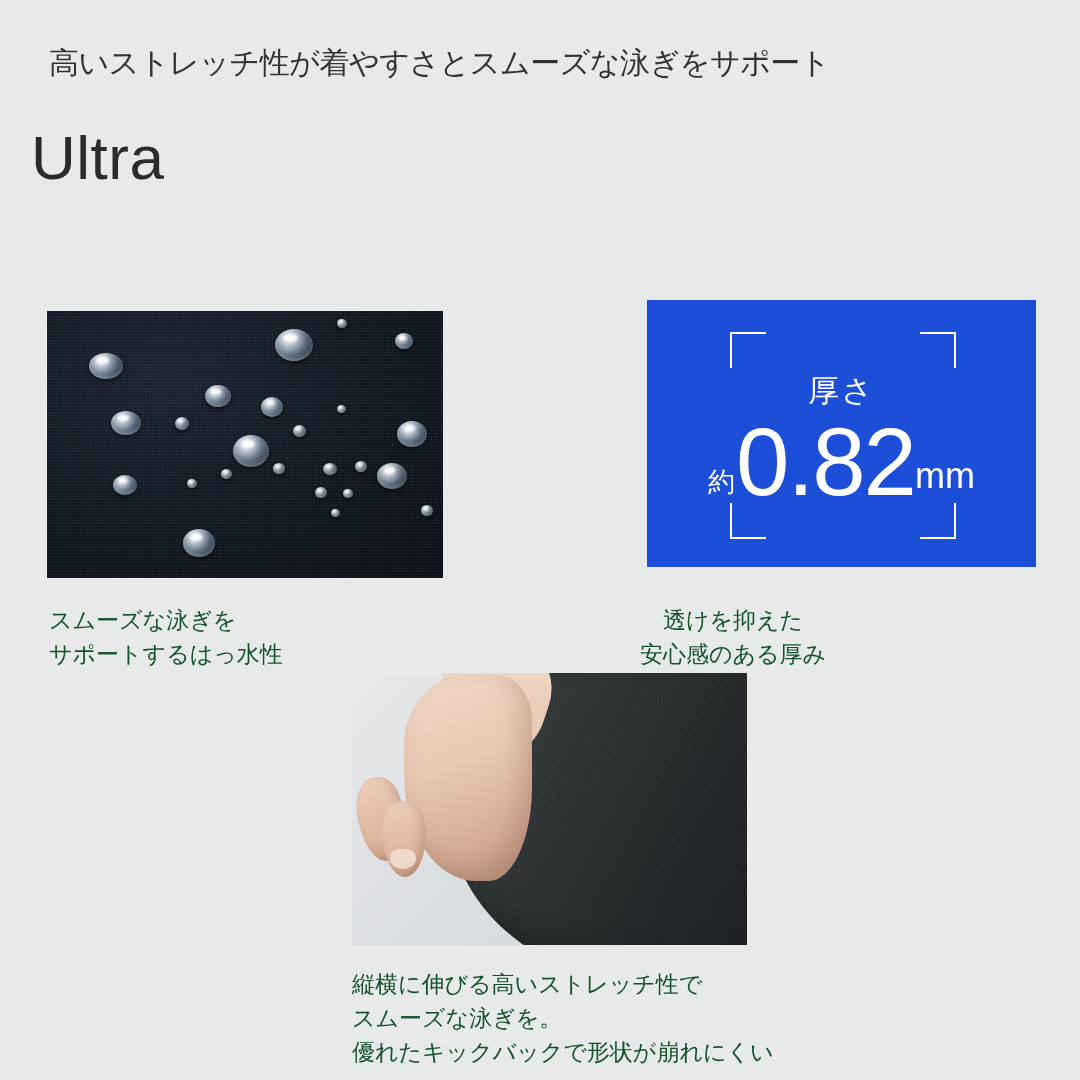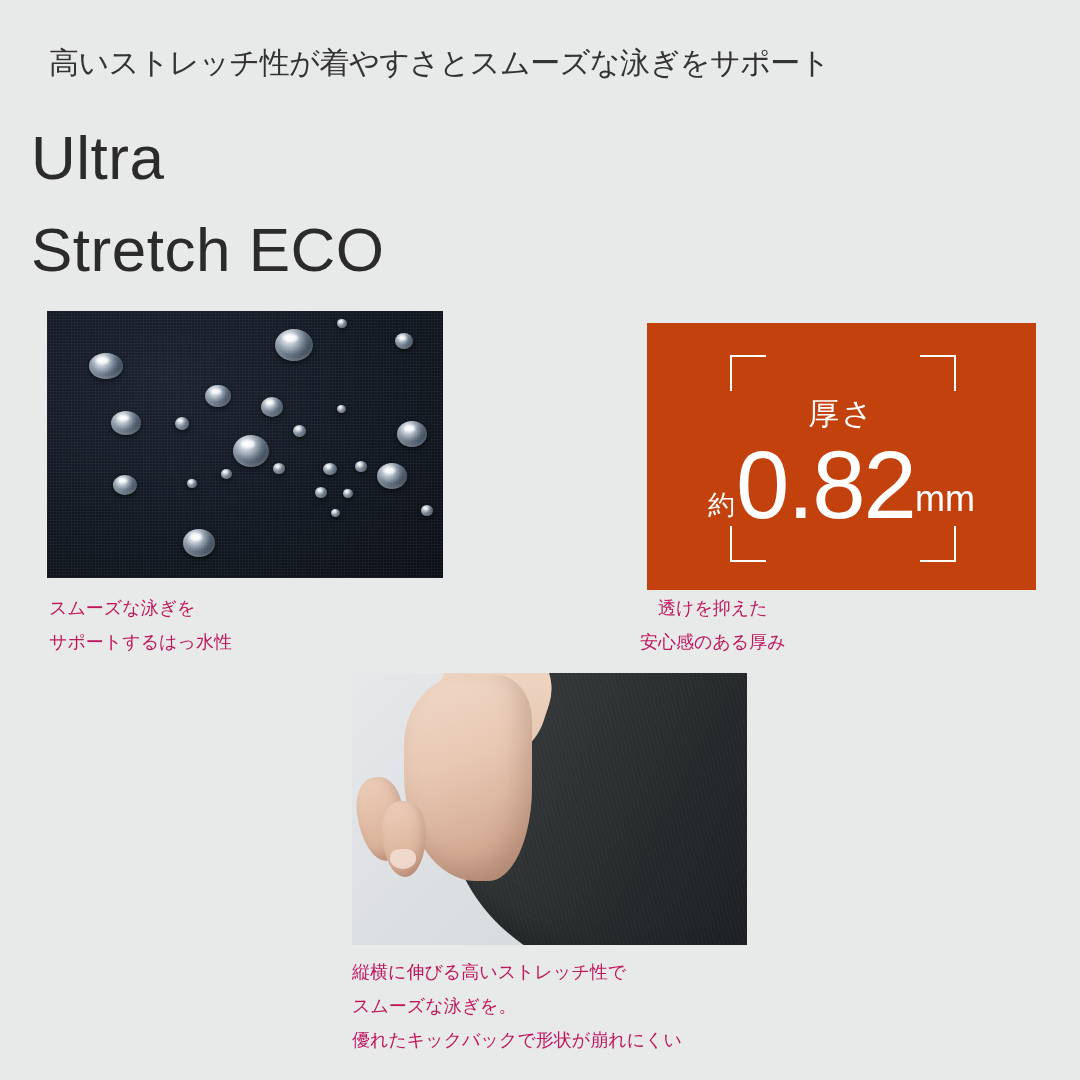--- a/index.html
+++ b/index.html
@@ -54,24 +54,24 @@
   }
   .tile-water {
     left: 47px;
     top: 311px;
     width: 396px;
     height: 267px;
     background: #10141c;
   }
   .tile-thickness {
     left: 647px;
-    top: 323px;
+    top: 300px;
     width: 389px;
     height: 267px;
-    background: #c2410c;
+    background: #1d4ed8;
   }
   .tile-stretch {
     left: 352px;
     top: 673px;
     width: 395px;
     height: 272px;
     background: #dcdee1;
   }
 
   
@@ -228,40 +228,40 @@
     width: 110px;
     height: 120px;
     background: linear-gradient(160deg, #f2dccb 0%, #e3c3ad 100%);
     border-radius: 30% 40% 46% 40%;
     transform: rotate(18deg);
   }
 
   
   .caption {
     position: absolute;
-    font-size: 18px;
+    font-size: 23px;
     line-height: 34px;
-    color: #be185d;
+    color: #14532d;
     font-weight: 400;
     white-space: pre-line;
+    margin-top: 12px;
   }
   .caption-water    { left: 49px;  top: 591px; }
   .caption-thickness{ left: 640px; top: 591px; text-align: center; }
   .caption-stretch  { left: 352px; top: 955px; }
 </style>
 </head>
 <body>
 
 <div class="page">
 
   <div class="eyebrow">高いストレッチ性が着やすさとスムーズな泳ぎをサポート</div>
 
   <div class="title">
     <span class="line">Ultra</span>
-    <span class="line">Stretch ECO</span>
   </div>
 
   <div class="tile tile-water">
     <div class="fabric"></div>
     <div class="weave"></div>
 
     <div class="drop" style="left:42px;  top:42px;  width:34px; height:26px;"></div>
     <div class="drop" style="left:228px; top:18px;  width:38px; height:32px;"></div>
     <div class="drop" style="left:348px; top:22px;  width:18px; height:16px;"></div>
     <div class="drop" style="left:290px; top:8px;   width:10px; height:9px;"></div>

